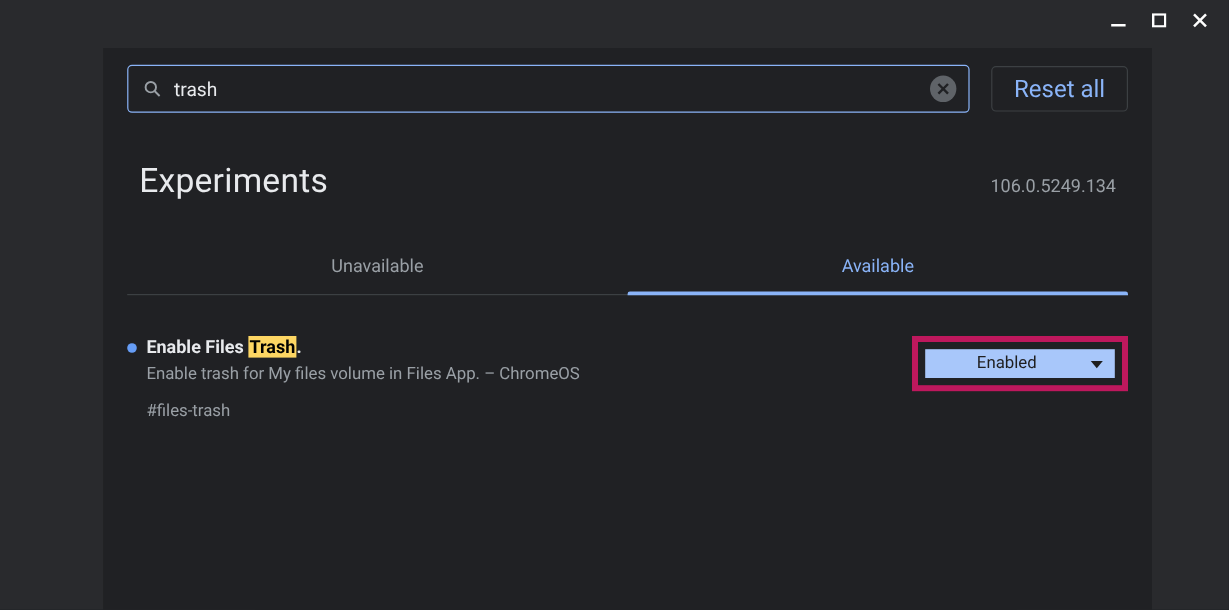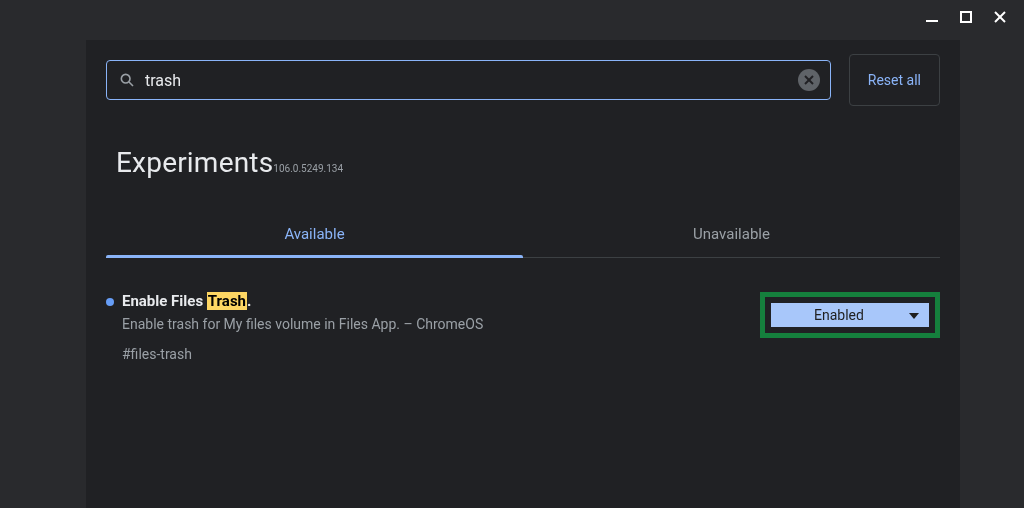--- a/index.html
+++ b/index.html
@@ -19,36 +19,36 @@
   body{margin:0;background:var(--bg-outer);width:1024px;height:508px;overflow:hidden;color:var(--text)}
   .window-controls{position:absolute;top:0;right:0;display:flex;gap:6px;padding:6px 10px;align-items:center}
   .wc{width:28px;height:22px;display:flex;align-items:center;justify-content:center;color:#fff;cursor:pointer}
   .wc svg{display:block}
   .panel{position:absolute;left:86px;top:40px;right:64px;bottom:0;background:var(--bg-panel);display:flex;flex-direction:column}
   .topbar{display:flex;align-items:center;gap:18px;padding:14px 20px 14px 20px}
   .searchbox{flex:1;display:flex;align-items:center;height:40px;border:1px solid var(--blue);border-radius:4px;padding:0 10px;background:transparent}
   .searchbox .sicon{color:var(--text-muted);width:20px;display:flex;align-items:center;justify-content:center}
   .searchbox input{flex:1;background:transparent;border:0;outline:0;color:var(--text);font-size:16px;padding:0 8px}
   .searchbox .clearbtn{width:22px;height:22px;border-radius:50%;background:#5f6368;color:#202124;display:flex;align-items:center;justify-content:center;cursor:pointer}
-  .resetbtn{height:52px;padding:0 18px;border:1px solid var(--border);border-radius:4px;background:transparent;color:var(--blue);font-size:14px;cursor:pointer}
-  .heading-row{display:flex;align-items:baseline;justify-content:flex-start;padding:26px 30px 10px 30px}
+  .resetbtn{height:38px;padding:0 18px;border:1px solid var(--border);border-radius:4px;background:transparent;color:var(--blue);font-size:20px;cursor:pointer}
+  .heading-row{display:flex;align-items:baseline;justify-content:space-between;padding:26px 30px 10px 30px}
   .heading{font-size:28px;font-weight:400;color:var(--text);letter-spacing:.2px}
-  .version{color:var(--text-muted);font-size:10px}
+  .version{color:var(--text-muted);font-size:15px}
   .tabs{display:flex;margin:22px 20px 0 20px;border-bottom:1px solid var(--border)}
   .tab{flex:1;text-align:center;padding:14px 0;font-size:15px;color:var(--text-muted);cursor:pointer;position:relative}
   .tab.active{color:var(--blue)}
   .tab.active:after{content:"";position:absolute;left:0;right:0;bottom:-1px;height:3px;background:var(--blue);border-radius:2px 2px 0 0}
   .flag-row{display:flex;align-items:flex-start;padding:34px 20px 0 20px}
   .dot{width:8px;height:8px;border-radius:50%;background:var(--blue-dim);margin-top:6px;margin-right:8px;flex-shrink:0}
   .flag-body{flex:1;min-width:0}
   .flag-title{font-size:15px;color:var(--text);font-weight:700;margin-bottom:6px}
   .flag-desc{font-size:14px;color:var(--text-muted);margin-bottom:12px}
   .flag-hash{font-size:14px;color:var(--text-muted);cursor:pointer;display:inline-block}
   .hl{background:var(--highlight);color:#000;padding:0 1px}
-  .flag-control{margin-left:20px;padding:6px;border:5px solid #15803d;display:flex;}
+  .flag-control{margin-left:20px;padding:6px;border:5px solid #be185d;display:flex;}
   .flag-select{appearance:none;-webkit-appearance:none;background:var(--sel-bg);color:var(--sel-text);border:0;font-size:14px;height:24px;width:158px;padding:0 22px 0 0;text-align:center;cursor:pointer}
   .select-wrap{position:relative}
   .select-wrap:after{content:"";position:absolute;right:10px;top:50%;transform:translateY(-35%);width:0;height:0;border-left:5px solid transparent;border-right:5px solid transparent;border-top:6px solid var(--sel-text);pointer-events:none}
 </style>
 </head>
 <body>
 
 <div class="window-controls">
   <div class="wc">
     <svg width="14" height="14" viewBox="0 0 14 14">
@@ -88,22 +88,22 @@
     </div>
     <button class="resetbtn">Reset all</button>
   </div>
 
   <div class="heading-row">
     <div class="heading">Experiments</div>
     <div class="version">106.0.5249.134</div>
   </div>
 
   <div class="tabs">
+    <div class="tab">Unavailable</div>
     <div class="tab active">Available</div>
-    <div class="tab">Unavailable</div>
   </div>
 
   <div class="flag-row">
     <div class="dot"></div>
     <div class="flag-body">
       <div class="flag-title">
         <span>Enable Files </span><span class="hl">Trash</span><span>.</span>
       </div>
       <div class="flag-desc">Enable trash for My files volume in Files App. – ChromeOS</div>
       <span class="flag-hash">#files-trash</span>

